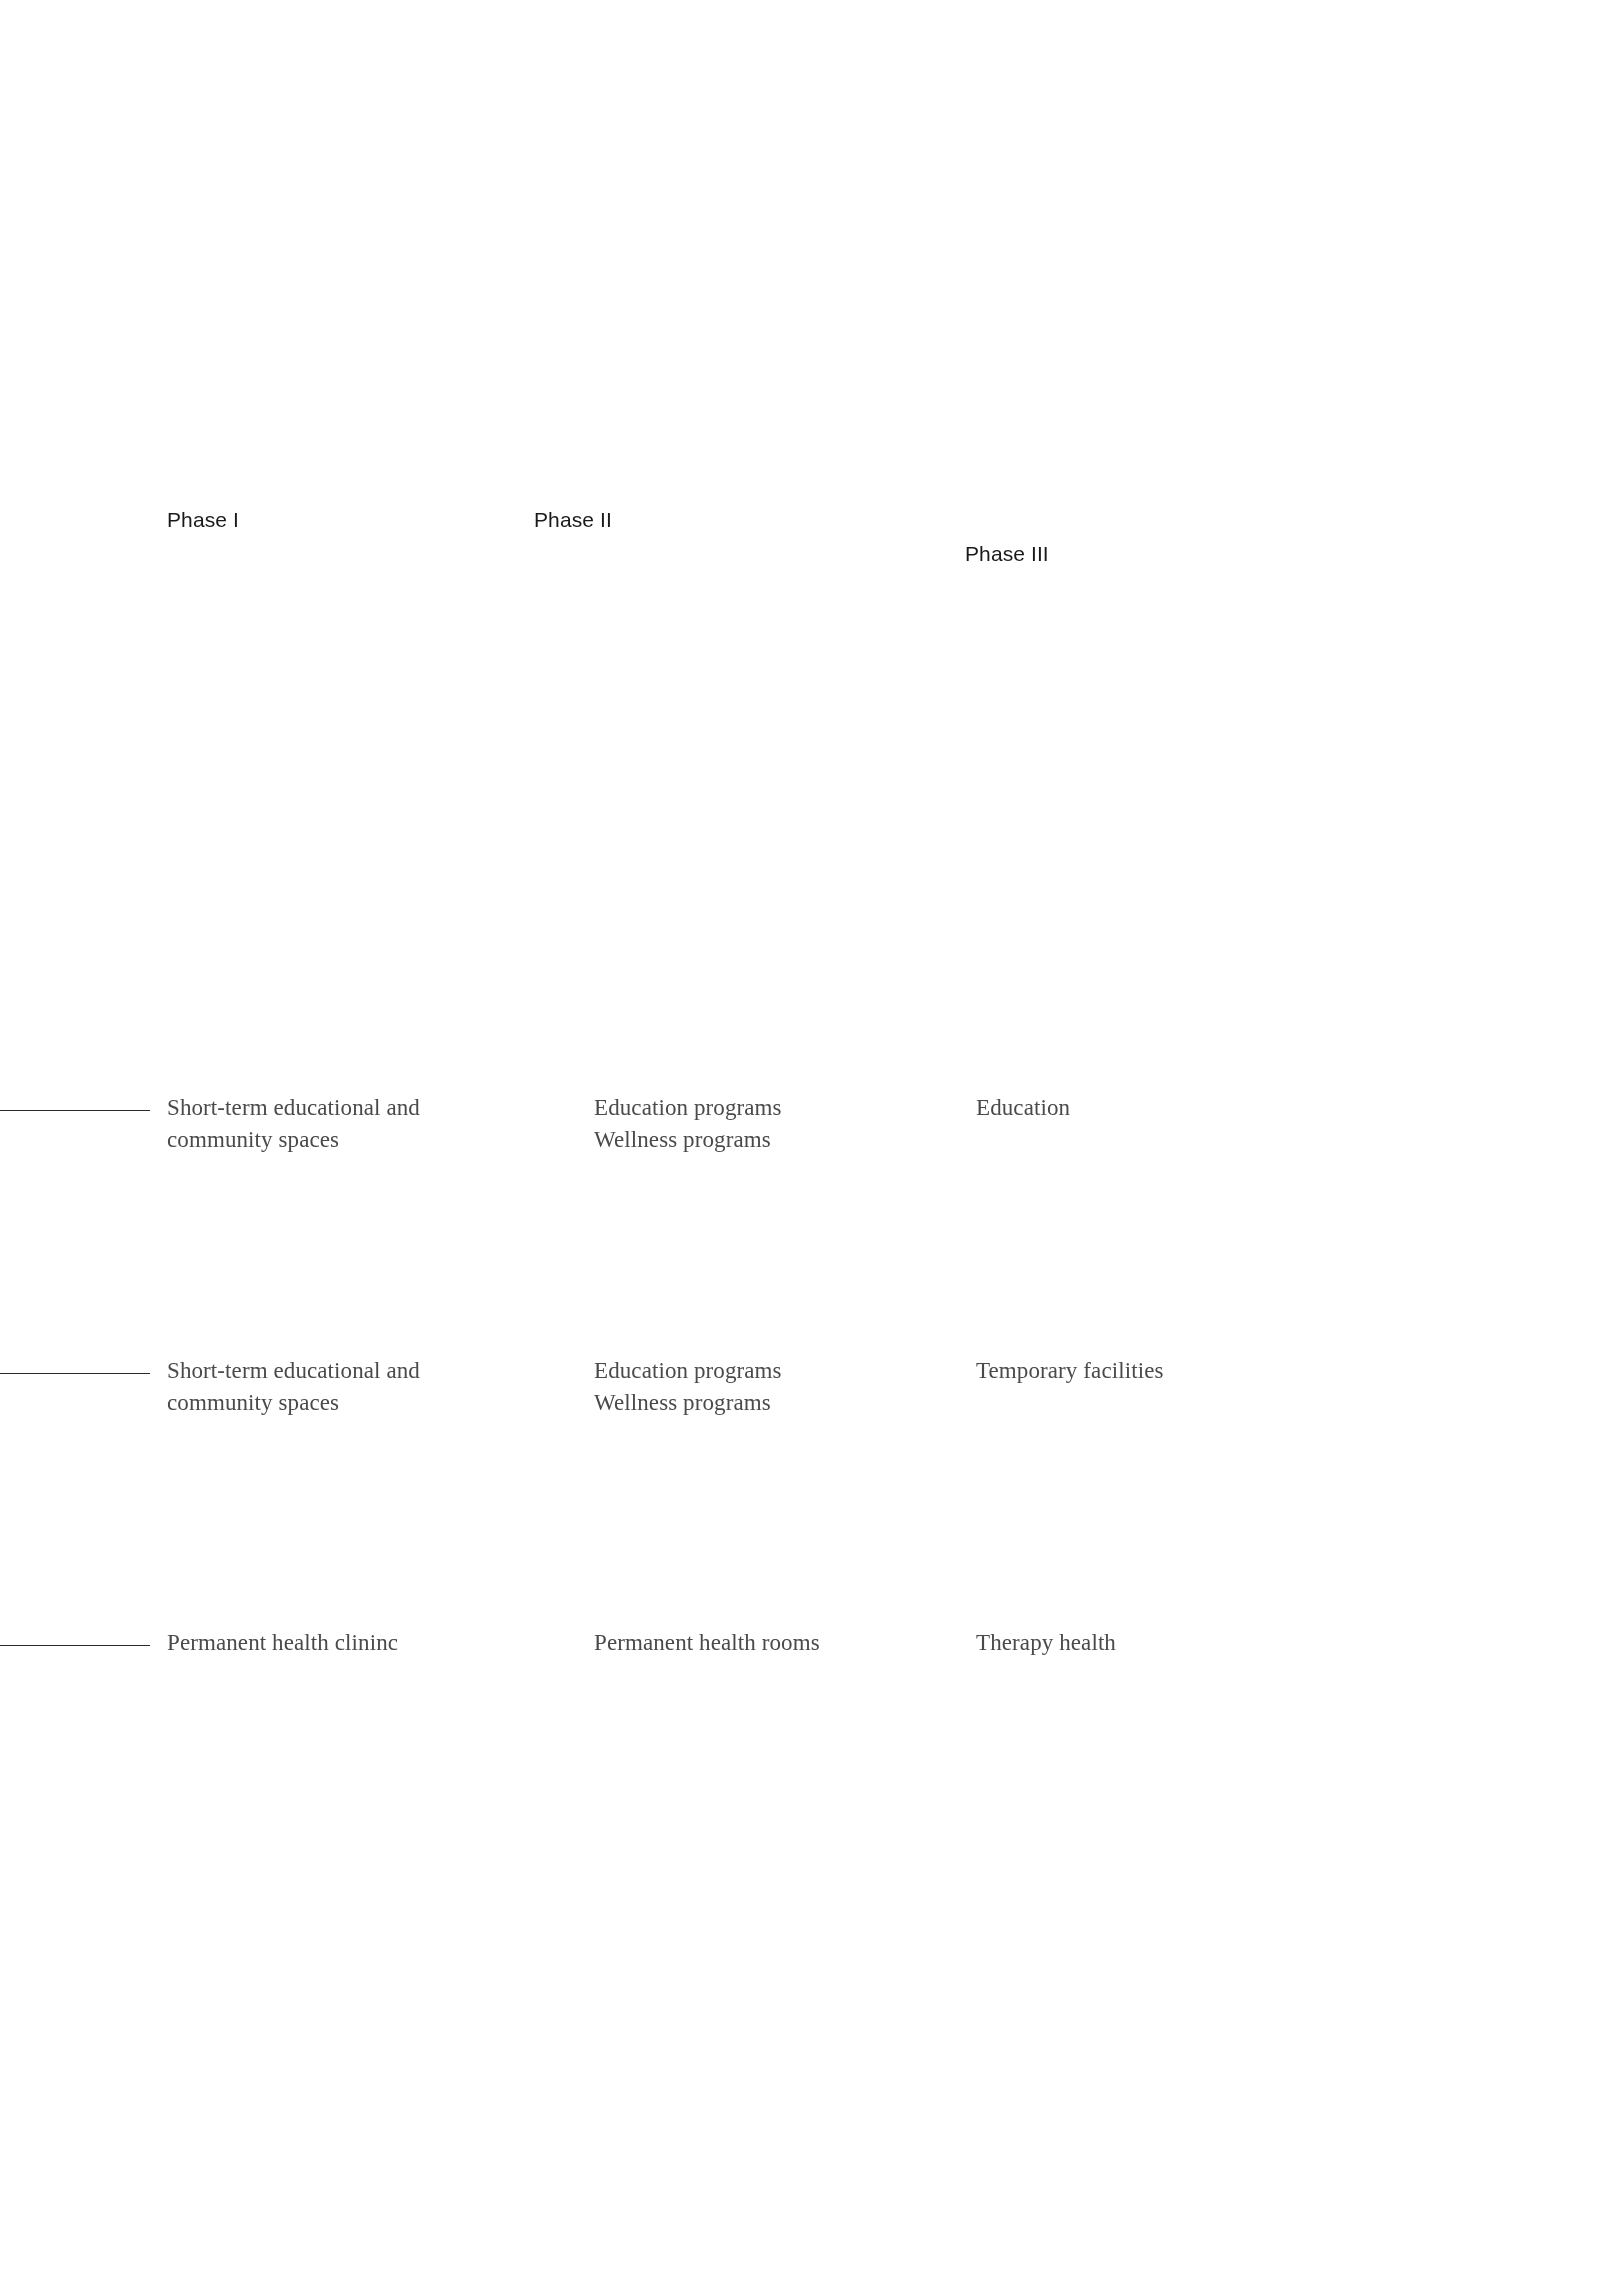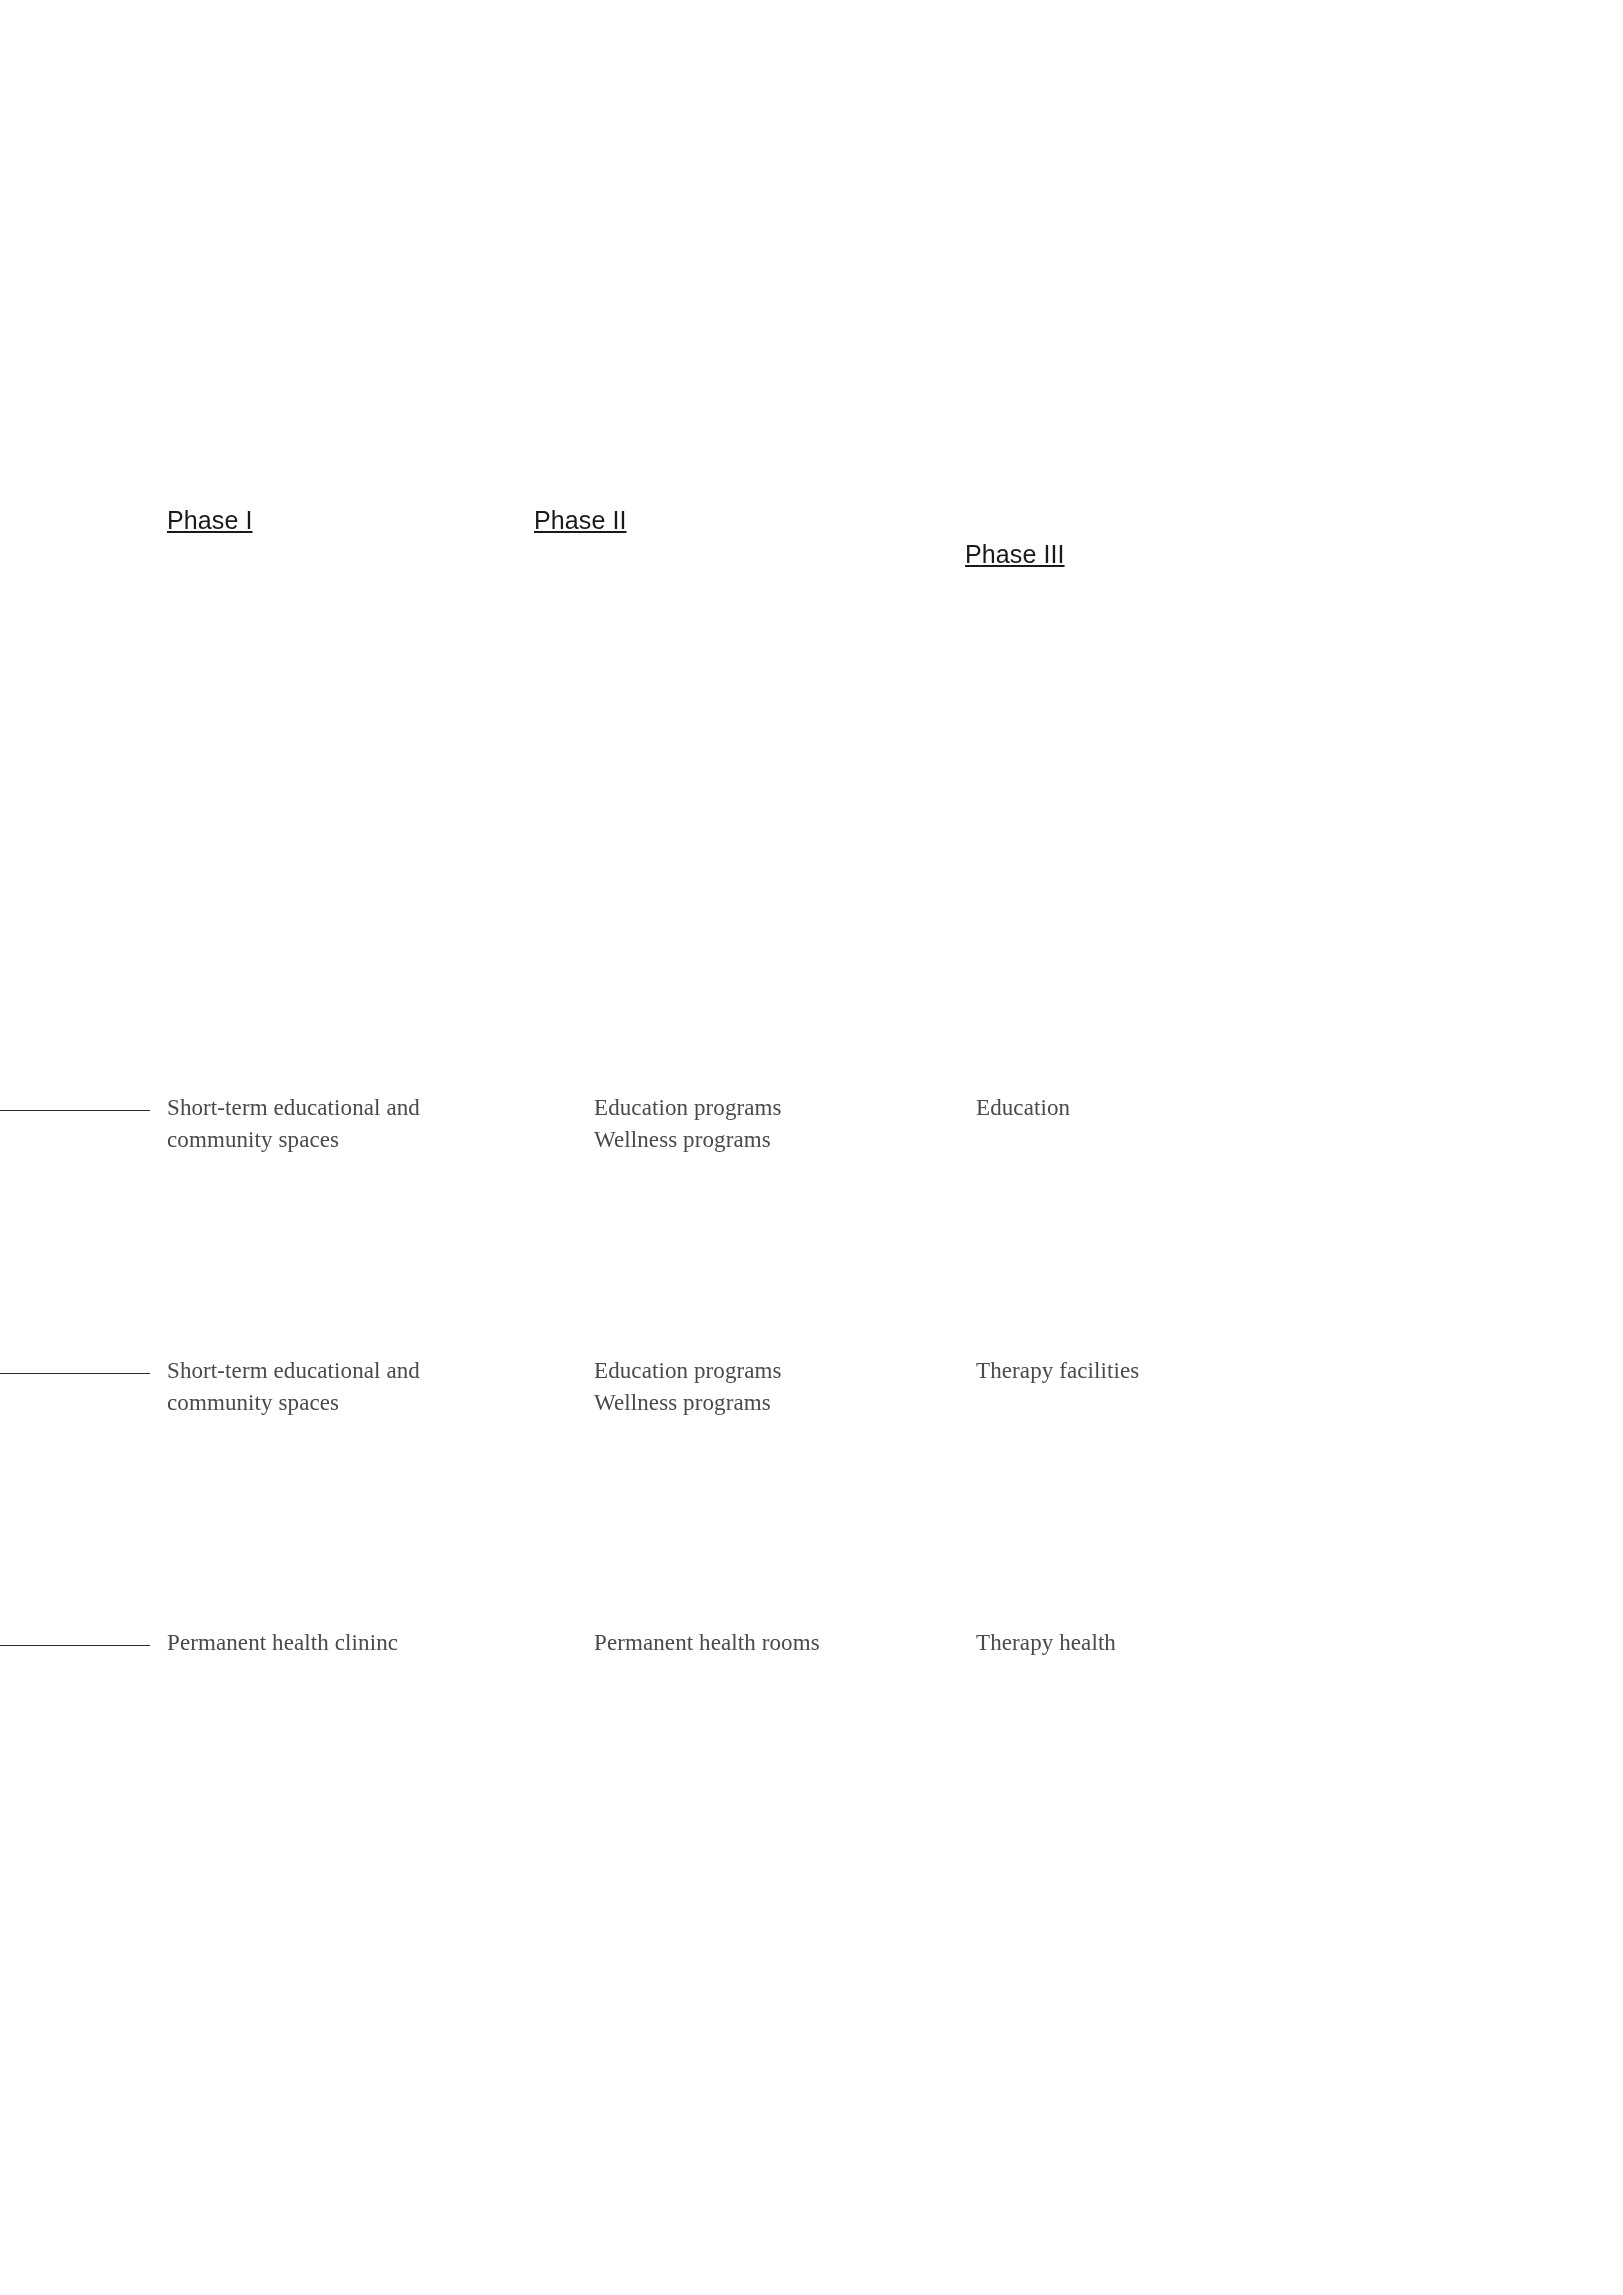--- a/index.html
+++ b/index.html
@@ -16,27 +16,26 @@
     background: #ffffff;
     overflow: hidden;
     font-family: "Liberation Sans", sans-serif;
     -webkit-font-smoothing: antialiased;
   }
 
   
   .phase-heading {
     position: absolute;
     top: 505px;
-    font-size: 25px;
+    font-size: 21px;
     line-height: 30.5px;
     font-weight: 400;
     letter-spacing: 0.1px;
     color: #1a1a1a;
     white-space: nowrap;
-    text-decoration: underline;
   }
   .phase-heading.col-1 { left: 167px; }
   .phase-heading.col-2 { left: 534px; }
   .phase-heading.col-3 { left: 965px; margin-top: 34px; }
 
   
   .row {
     position: absolute;
     left: 0;
     width: 1623px;
@@ -89,21 +88,21 @@
 Wellness programs</div>
     <div class="cell col-3">Education</div>
   </div>
 
   <div class="row row-2">
     <div class="leader-line"></div>
     <div class="cell col-1">Short-term educational and
 community spaces</div>
     <div class="cell col-2">Education programs
 Wellness programs</div>
-    <div class="cell col-3">Therapy facilities</div>
+    <div class="cell col-3">Temporary facilities</div>
   </div>
 
   <div class="row row-3">
     <div class="leader-line"></div>
     <div class="cell col-1">Permanent health clininc</div>
     <div class="cell col-2">Permanent health rooms</div>
     <div class="cell col-3">Therapy health</div>
   </div>
 
 </div>

